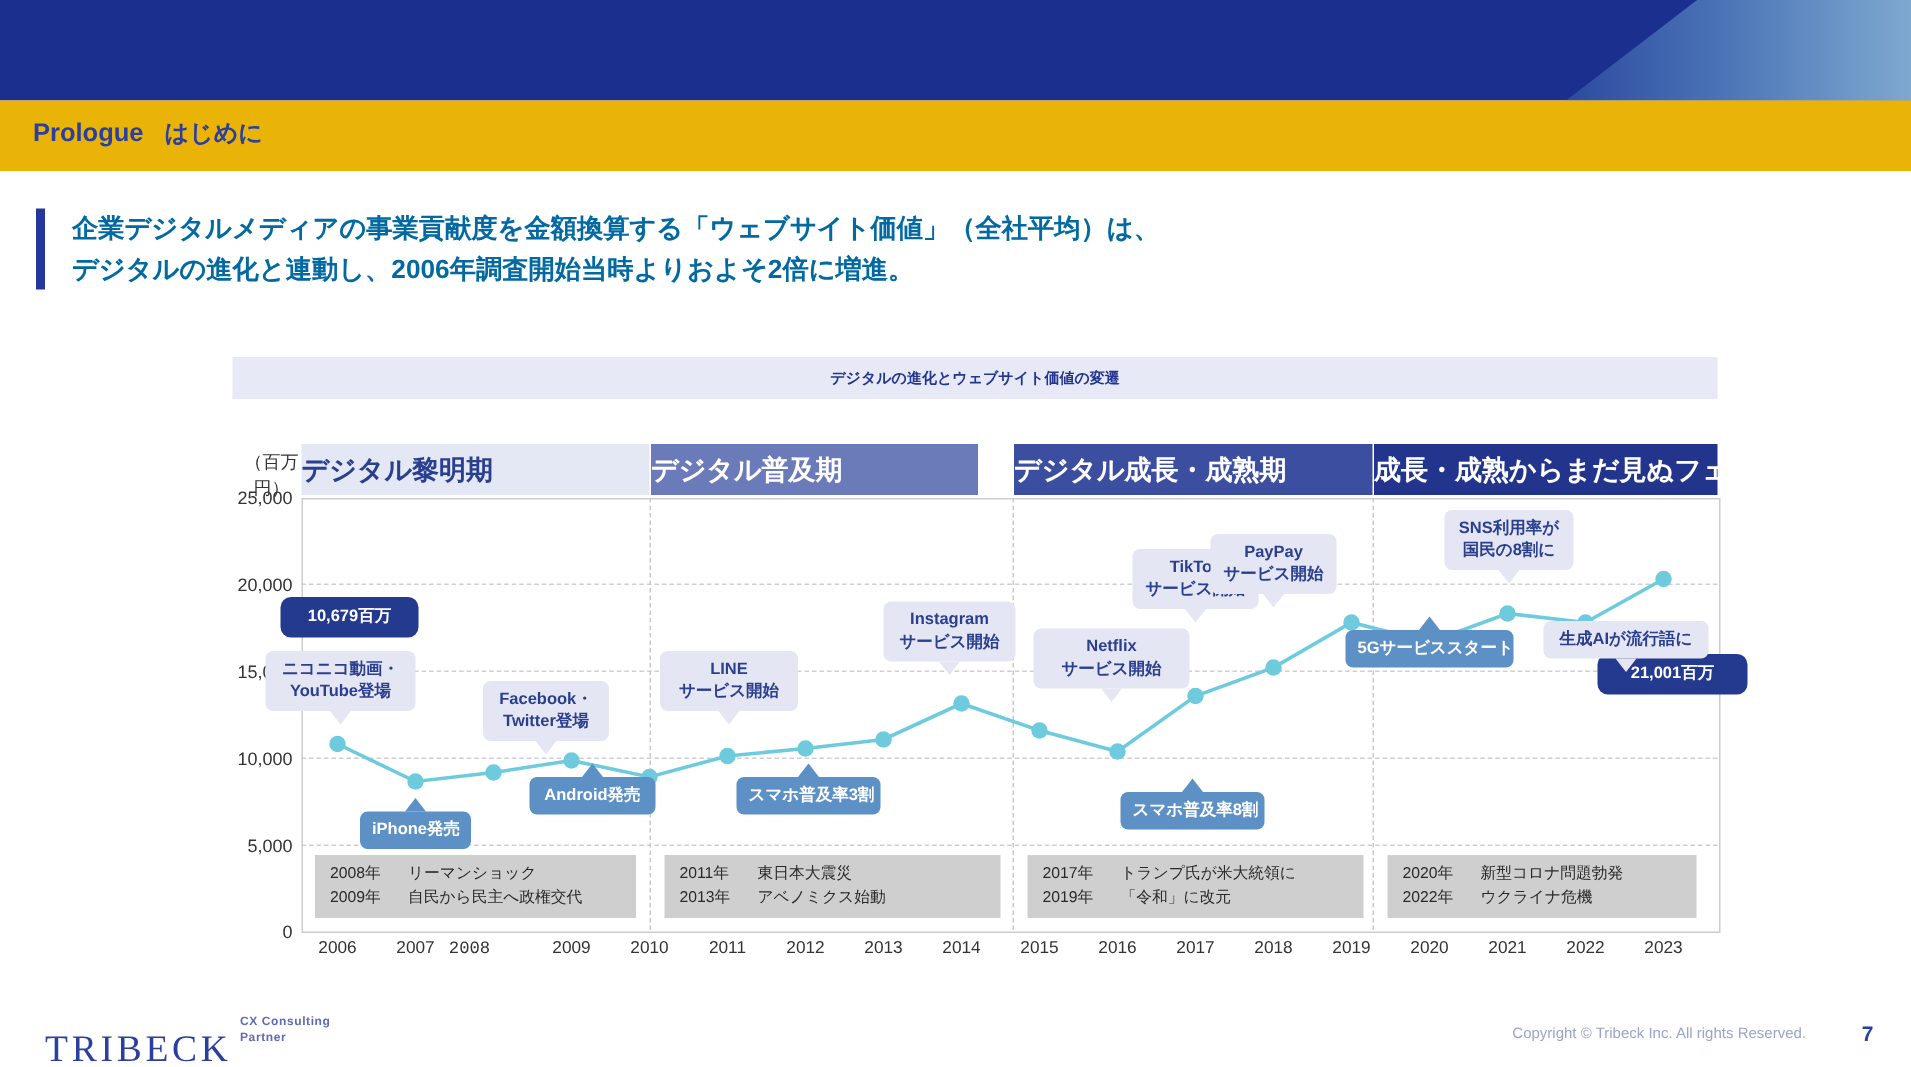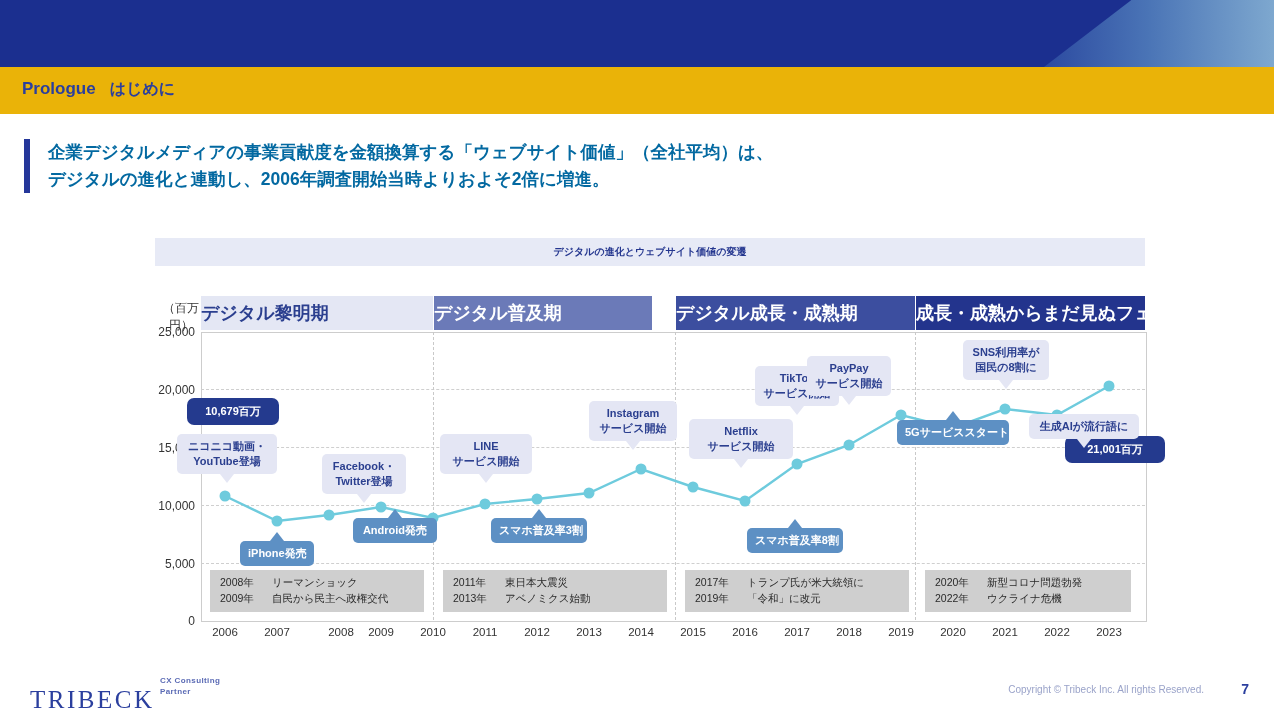--- a/index.html
+++ b/index.html
@@ -329,21 +329,21 @@
         <span>新型コロナ問題勃発</span>
       </div>
     <div class="row">
         <span class="yr">2022年</span>
         <span>ウクライナ危機</span>
       </div>
   </div>
 
   <div class="xtick" style="left:46px;top:330px;">2006</div>
   <div class="xtick" style="left:98px;top:330px;">2007</div>
-  <div class="xtick" style="left:162px;top:330px;">2008</div>
+  <div class="xtick" style="left:134px;top:330px;font-family:Liberation Mono, monospace;">2008</div>
   <div class="xtick" style="left:202px;top:330px;">2009</div>
   <div class="xtick" style="left:254px;top:330px;">2010</div>
   <div class="xtick" style="left:306px;top:330px;">2011</div>
   <div class="xtick" style="left:358px;top:330px;">2012</div>
   <div class="xtick" style="left:410px;top:330px;">2013</div>
   <div class="xtick" style="left:462px;top:330px;">2014</div>
   <div class="xtick" style="left:514px;top:330px;">2015</div>
   <div class="xtick" style="left:566px;top:330px;">2016</div>
   <div class="xtick" style="left:618px;top:330px;">2017</div>
   <div class="xtick" style="left:670px;top:330px;">2018</div>

